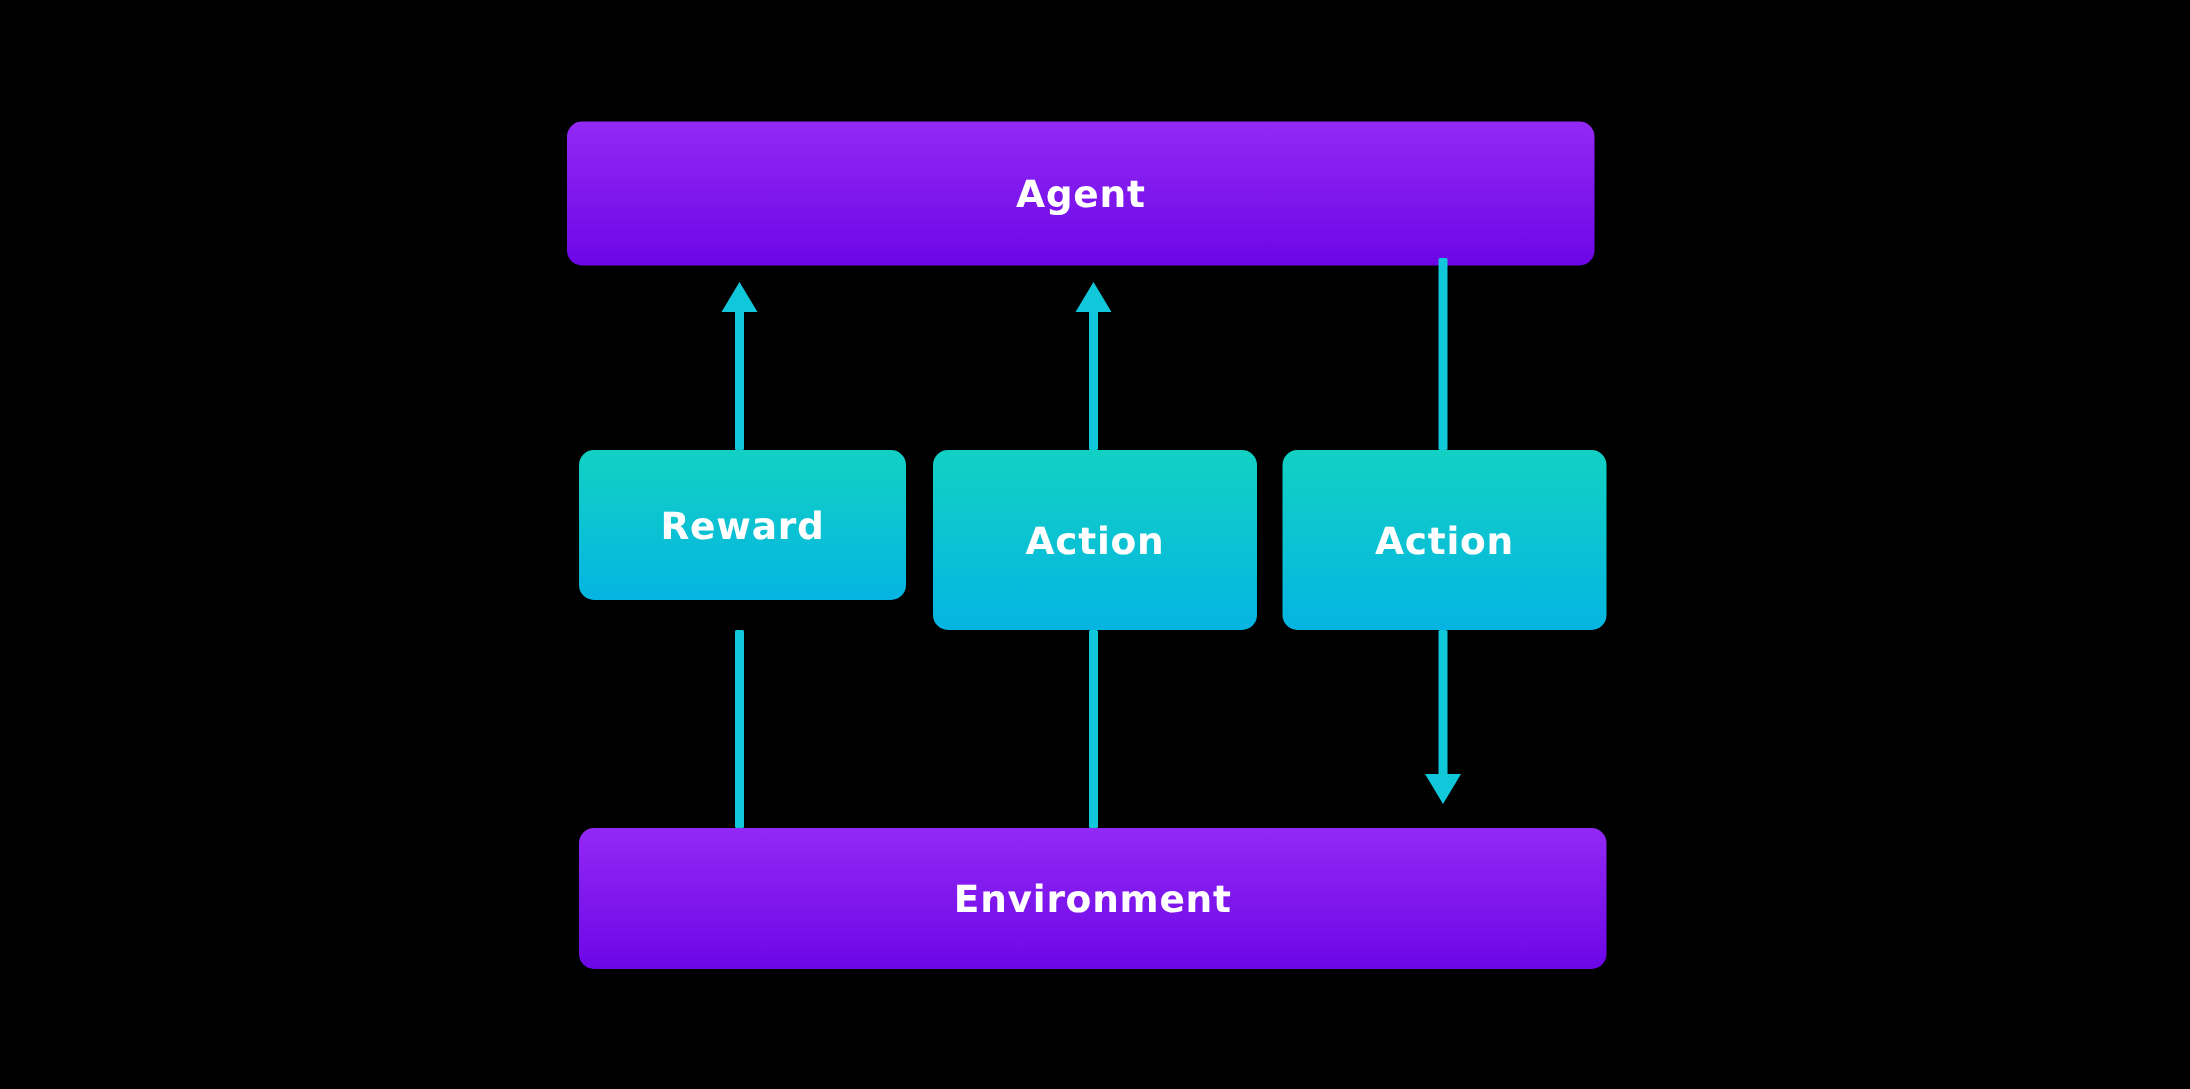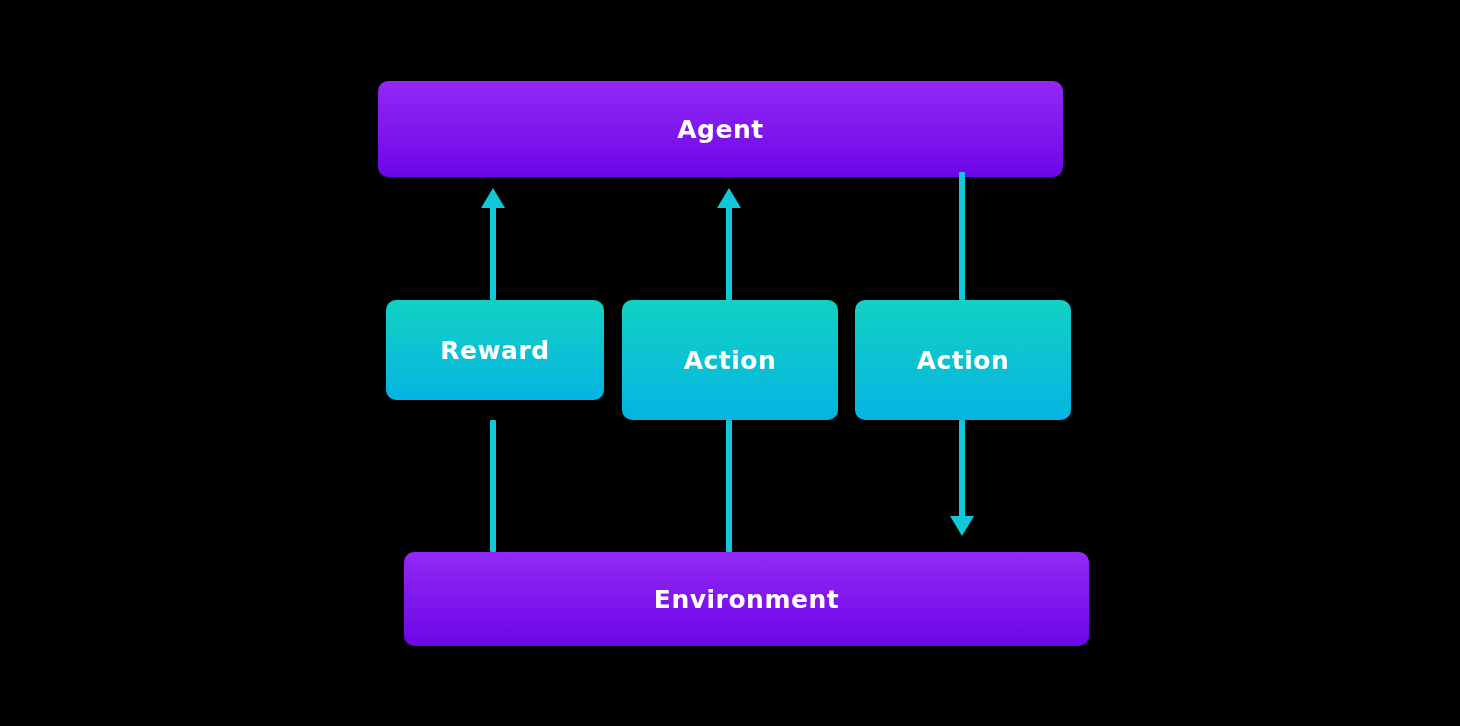--- a/index.html
+++ b/index.html
@@ -38,21 +38,21 @@
   .node.purple {
     background: linear-gradient(180deg, var(--purple-gradient-top), var(--purple-gradient-bottom));
   }
   .node.teal {
     background: linear-gradient(180deg, var(--teal-gradient-top), var(--teal-gradient-bottom));
   }
   .node-agent       { left: 378px; top:  81px; width: 685px; height:  96px; }
   .node-reward      { left: 386px; top: 300px; width: 218px; height: 100px; }
   .node-state       { left: 622px; top: 300px; width: 216px; height: 120px; }
   .node-action      { left: 855px; top: 300px; width: 216px; height: 120px; }
-  .node-environment { left: 386px; top: 552px; width: 685px; height:  94px; margin-left: 18px; }
+  .node-environment { left: 386px; top: 552px; width: 685px; height:  94px; }
 
   .stem {
     position: absolute;
     width: 6px;
     background: var(--connector);
     border-radius: 1px;
   }
   .head-up, .head-down {
     position: absolute;
     width: 0;

